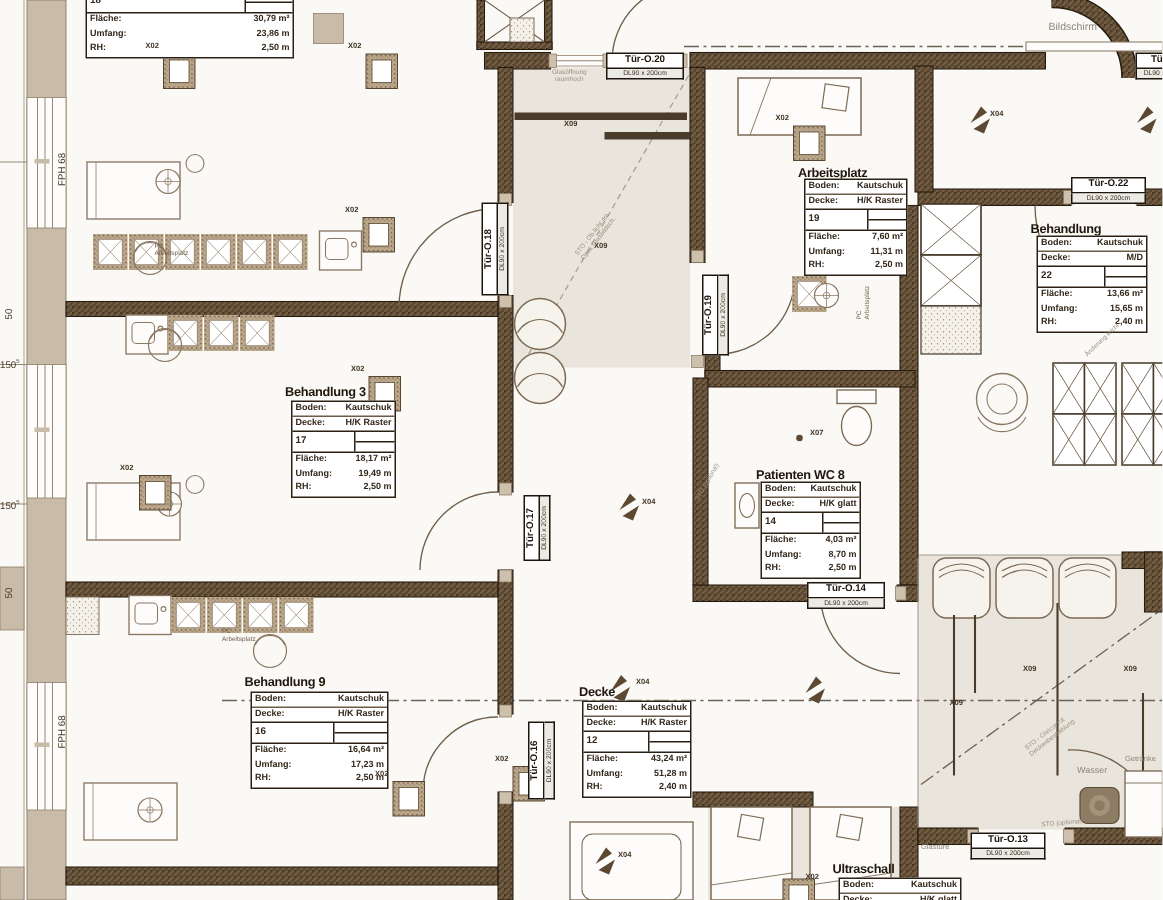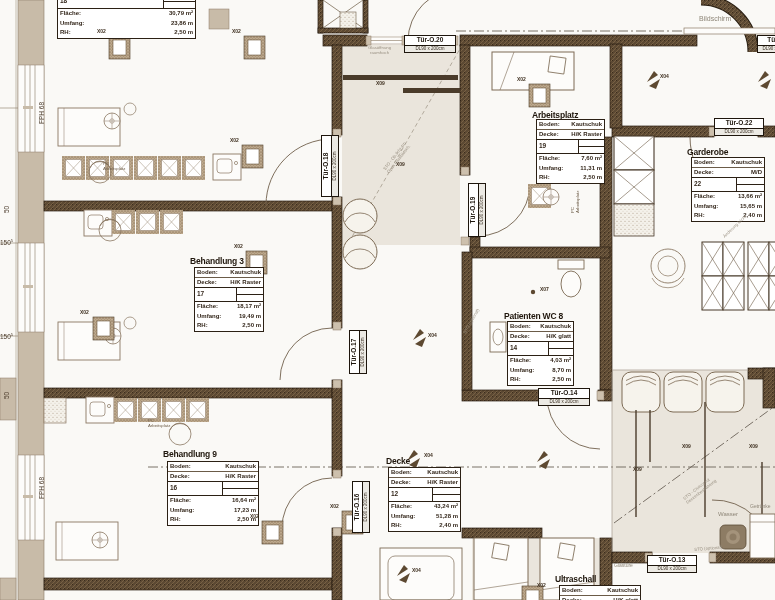--- a/index.html
+++ b/index.html
@@ -468,21 +468,21 @@
   <div class="vrow">
         <span>Umfang:</span>
         <span>11,31 m</span>
       </div>
   <div class="vrow">
         <span>RH:</span>
         <span>2,50 m</span>
       </div>
 </div>
 
-<div class="abs rtitle" style="left:687px;top:147px">Garderobe</div>
+<div class="abs rtitle" style="left:687px;top:147px">Behandlung</div>
 <div class="rbox" style="left:691px;top:157px;width:72px">
   <div class="brow">
         <span>Boden:</span>
         <span>Kautschuk</span>
       </div>
   <div class="brow b2">
         <span>Decke:</span>
         <span>M/D</span>
       </div>
   <div class="nrow">

